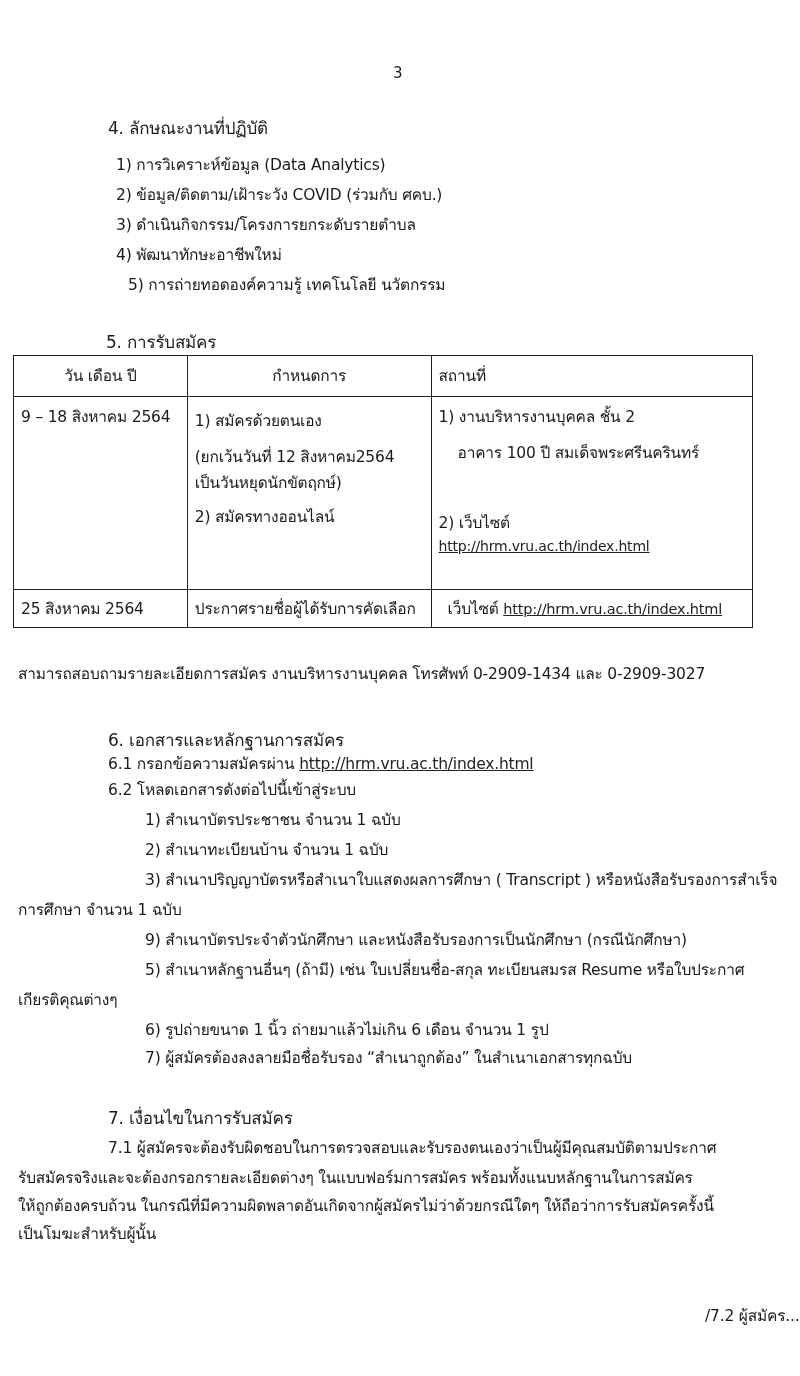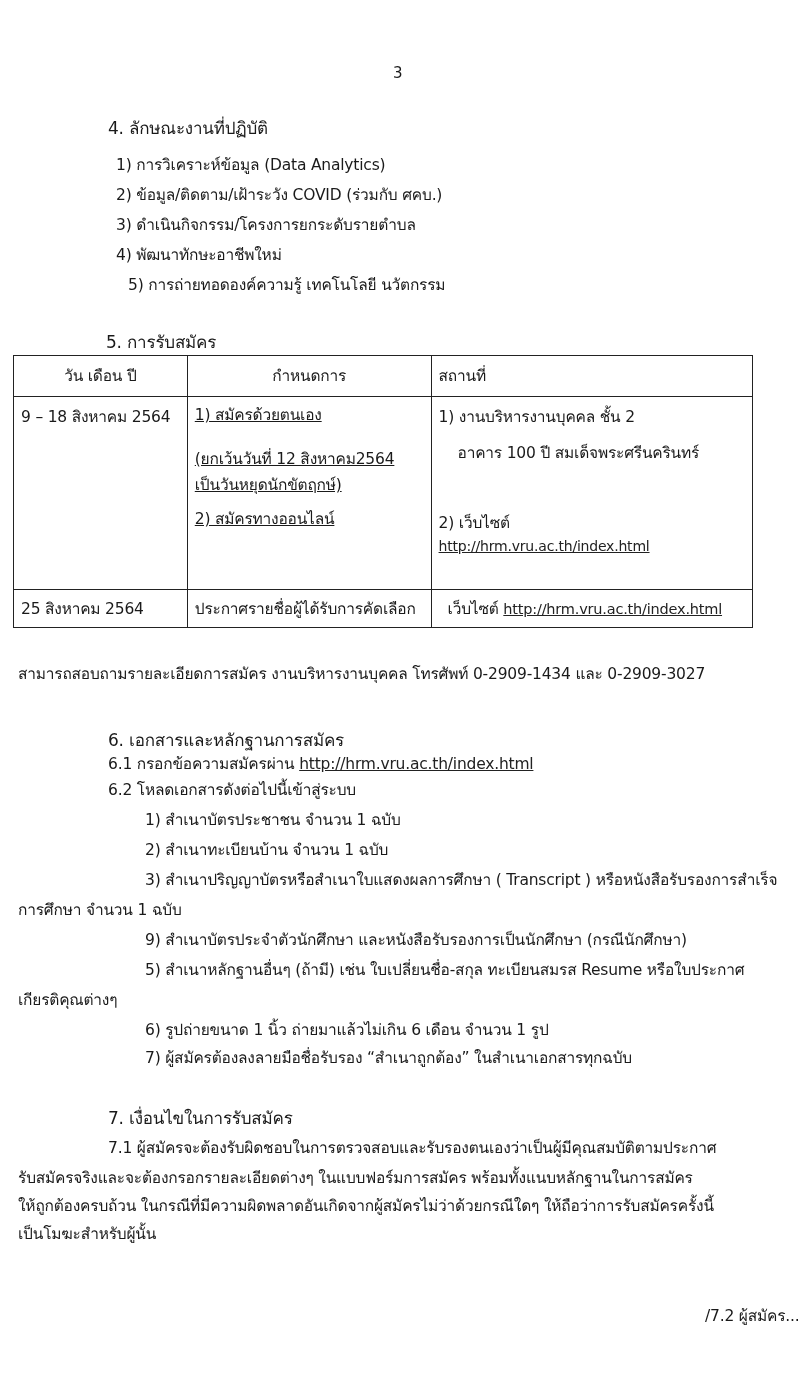--- a/index.html
+++ b/index.html
@@ -35,23 +35,23 @@
       <col style="width:322px">
     </colgroup>
   <tbody>
       <tr style="height:41px;">
     <td style="text-align:center;vertical-align:middle;">วัน เดือน ปี</td>
     <td style="text-align:center;vertical-align:middle;">กำหนดการ</td>
     <td style="text-align:left;vertical-align:middle;">สถานที่</td>
   </tr>
   <tr style="height:193px;">
     <td style="padding-top:10px;">9 – 18 สิงหาคม 2564</td>
-    <td style="padding-top:8px;text-decoration:underline;">
+    <td style="padding-top:14px;">
       <span class="line">1)  สมัครด้วยตนเอง</span>
-      <span class="line" style="margin-top:24px;">(ยกเว้นวันที่ 12 สิงหาคม2564</span>
+      <span class="line" style="margin-top:16px;">(ยกเว้นวันที่ 12 สิงหาคม2564</span>
       <span class="line" style="margin-top:6px;">เป็นวันหยุดนักขัตฤกษ์)</span>
       <span class="line" style="margin-top:14px;">2)  สมัครทางออนไลน์</span>
     </td>
     <td style="padding-top:10px;">
       <span class="line">1)  งานบริหารงานบุคคล  ชั้น 2</span>
       <span class="line" style="margin-top:16px;padding-left:19px;">อาคาร 100 ปี สมเด็จพระศรีนครินทร์</span>
       <span class="line" style="margin-top:50px;">2)  เว็บไซต์</span>
       <span class="line u" style="margin-top:3px;font-size:14px;">http://hrm.vru.ac.th/index.html</span>
     </td>
   </tr>

